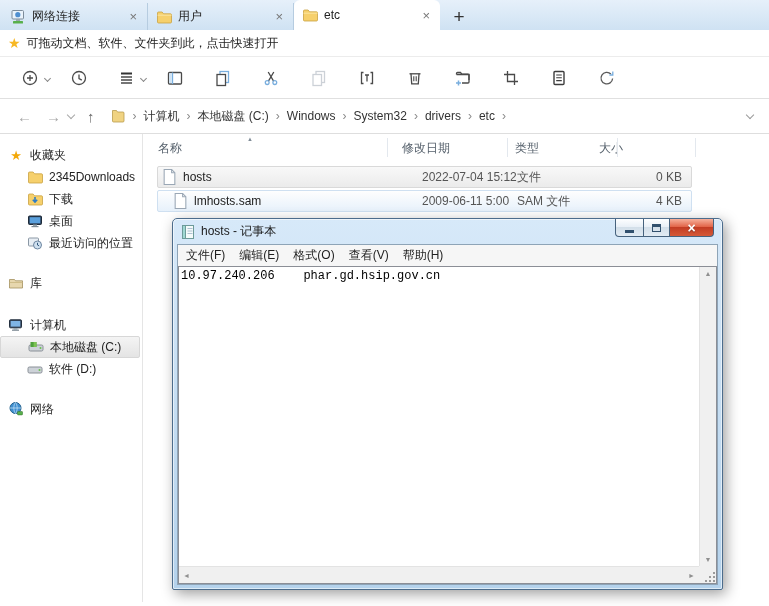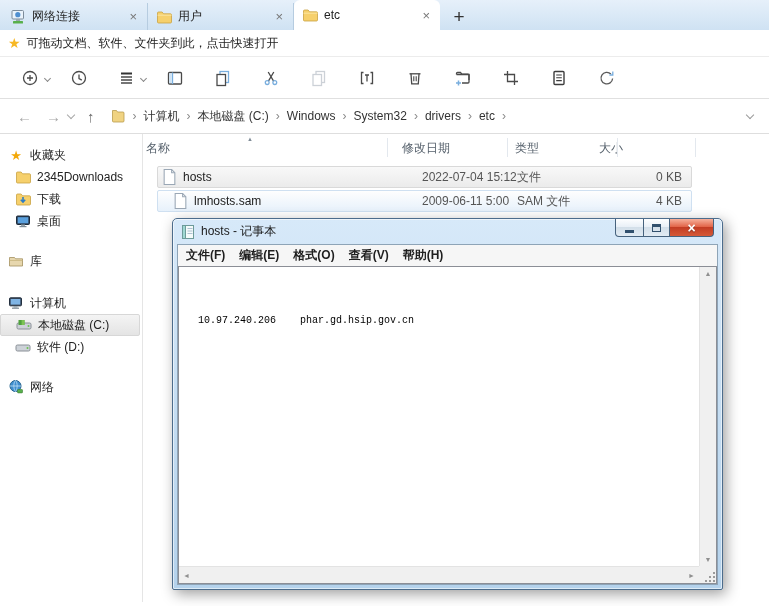--- a/index.html
+++ b/index.html
@@ -33,21 +33,21 @@
   .nav-chev { width:6px; height:6px; border-right:1.4px solid #a7a7a7; border-bottom:1.4px solid #a7a7a7; transform:rotate(45deg); margin:0 6px 2px 0; }
   .crumbbox { flex:1; height:26px; display:flex; align-items:center; gap:4px; padding-left:8px; }
   .crumb-sep { color:#8a8a8a; font-size:12px; padding:0 3px; }
   .crumb { color:#333; white-space:nowrap; }
   .addr-chev { width:6px; height:6px; border-right:1.4px solid #9a9a9a; border-bottom:1.4px solid #9a9a9a; transform:rotate(45deg); margin:0 6px 3px 0; }
 
   
   .main { display:flex; height:468px; }
   .sidebar { width:143px; border-right:1px solid #e5e5e5; padding-top:10px; overflow:hidden; }
   .side-item { height:22px; display:flex; align-items:center; gap:6px; padding-left:8px; white-space:nowrap; }
-  .side-item.lvl1 { padding-left:15px;text-align:right; }
+  .side-item.lvl1 { padding-left:27px;text-align:right; }
   .side-item.selected { background:linear-gradient(#f4f4f4,#e4e4e4); border:1px solid #d7d7d7; border-radius:2px; margin-right:2px; }
   .gap-before { margin-top:18px; }
   .side-star { color:#f3a808; font-size:13px; width:16px; text-align:center; }
   .icon16 { width:16px; height:16px; flex:0 0 16px; }
 
   .content { flex:1; position:relative; }
   .col-head { position:absolute; top:6px; color:#56616c; }
   .col-sep { position:absolute; top:4px; height:19px; width:1px; background:#e3e8ee; }
   .sort-arrow { position:absolute; top:2px; left:104px; font-size:6px; color:#7f8b96; }
   .frow { position:absolute; left:14px; width:535px; height:22px; display:flex; align-items:center; padding-left:5px; gap:7px; border-radius:2px; }
@@ -69,24 +69,24 @@
     background:linear-gradient(#fdfeff 0%,#e9f0f7 45%,#d3dfe9 50%,#e2ecf4 100%); }
   .np-btn.minb { width:29px; border-radius:0 0 0 4px; }
   .np-btn.maxb { width:27px; margin-left:-1px; }
   .np-btn.closeb { width:45px; margin-left:-1px; border-radius:0 0 4px 0;
     background:linear-gradient(#f6b09b 0%,#e2664a 45%,#c33d24 50%,#d55a38 100%); }
   .g-min { width:9px; height:3px; background:#31506d; margin-top:7px; }
   .g-max { width:9px; height:8px; border:1px solid #31506d; border-top-width:3px; }
   .g-close { color:#fff; font-size:14px; font-weight:bold; line-height:1; text-shadow:0 1px 1px rgba(0,0,0,.35); }
   .np-inner { position:absolute; left:4px; right:4px; top:25px; bottom:4px; background:#f0f0f0; border:1px solid #8ea4b7; display:flex; flex-direction:column; }
   .np-menubar { height:21px; background:#f6f6f6; display:flex; align-items:center; padding-left:1px; }
-  .np-menu-item { padding:0 7px; color:#1f1f1f;font-weight:bold; }
+  .np-menu-item { padding:0 7px; color:#1f1f1f; }
   .np-edit { flex:1; position:relative; background:#fff; border:1px solid #8b8e96; }
-  .np-text { position:absolute; left:1px; top:1px; right:18px; bottom:18px; padding:1px 18px;
-    font-family:"Liberation Mono","DejaVu Sans Mono",monospace; font-size:10px; white-space:pre; color:#000; overflow:hidden;margin-top:46px; }
+  .np-text { position:absolute; left:1px; top:1px; right:18px; bottom:18px; padding:1px 1px;
+    font-family:"Liberation Mono","DejaVu Sans Mono",monospace; font-size:12px; white-space:pre; color:#000; overflow:hidden; }
   .np-vscroll { position:absolute; top:0; right:0; bottom:17px; width:17px; background:#f0f0f0; border-left:1px solid #e3e3e3;
     display:flex; flex-direction:column; justify-content:space-between; align-items:center; padding:3px 0; }
   .np-hscroll { position:absolute; left:0; right:17px; bottom:0; height:17px; background:#f0f0f0; border-top:1px solid #e3e3e3;
     display:flex; justify-content:space-between; align-items:center; padding:0 4px; }
   .sc-ar { font-size:7px; color:#8f8f8f; line-height:1; }
   .np-corner { position:absolute; right:0; bottom:0; width:17px; height:17px; background:#f0f0f0; display:flex; align-items:flex-end; justify-content:flex-end; }
 </style>
 </head>
 <body>
 
@@ -262,20 +262,28 @@
       </div>
       <div class="side-item lvl1">
         <svg class="icon16" viewBox="0 0 16 16">
             <rect x="1.5" y="3" width="13" height="8.5" rx="1" fill="#2b3d52" stroke="#1d2a39"></rect>
             <rect x="2.7" y="4.2" width="10.6" height="6.1" fill="#5aa0dd"></rect>
             <rect x="6" y="11.5" width="4" height="1.6" fill="#9aa7b0"></rect>
             <rect x="4.5" y="13" width="7" height="1.2" fill="#7e8b95"></rect>
           </svg>
         <span>桌面</span>
       </div>
+      <div class="side-item lvl1">
+        <svg class="icon16" viewBox="0 0 16 16">
+            <rect x="1.5" y="3" width="10" height="8" rx="1" fill="#e8eef4" stroke="#8b98a5"></rect>
+            <circle cx="10.5" cy="10" r="4" fill="#cfe0ef" stroke="#6e86a0"></circle>
+            <path d="M10.5 7.8V10l1.6.9" fill="none" stroke="#33587c" stroke-width="1"></path>
+          </svg>
+        <span>最近访问的位置</span>
+      </div>
       <div class="side-item gap-before">
         <svg class="icon16" viewBox="0 0 16 16">
             <path d="M1.5 4.5h5l1 1.3h7v7.2h-13z" fill="#e7d7ae" stroke="#a3905e" stroke-width=".8"></path>
             <path d="M1.5 7.5h13" stroke="#c9b67f" stroke-width=".8"></path>
           </svg>
         <span>库</span>
       </div>
       <div class="side-item gap-before" style="margin-top:20px">
         <svg class="icon16" viewBox="0 0 16 16">
             <rect x="1.5" y="2.8" width="12" height="8" rx="1" fill="#37475c" stroke="#232f3e"></rect>
@@ -305,21 +313,21 @@
         <svg class="icon16" viewBox="0 0 16 16">
             <circle cx="7.5" cy="7" r="5.5" fill="#3f8ecf" stroke="#27648f"></circle>
             <path d="M2 7h11M7.5 1.5c-2.2 2-2.2 9 0 11M7.5 1.5c2.2 2 2.2 9 0 11" fill="none" stroke="#bfe0f5" stroke-width=".8"></path>
             <rect x="9.5" y="10.5" width="5" height="3.4" rx=".6" fill="#58b04c" stroke="#3c7c34" stroke-width=".6"></rect>
           </svg>
         <span>网络</span>
       </div>
     </div>
 
     <div class="content">
-      <span class="col-head" style="left:3px">名称</span>
+      <span class="col-head" style="left:15px">名称</span>
       <span class="sort-arrow">▲</span>
       <span class="col-head" style="left:259px">修改日期</span>
       <span class="col-head" style="left:372px">类型</span>
       <span class="col-head" style="left:456px">大小</span>
       <span class="col-sep" style="left:244px"></span>
       <span class="col-sep" style="left:364px"></span>
       <span class="col-sep" style="left:474px"></span>
       <span class="col-sep" style="left:552px"></span>
 
       <div class="frow r0">

